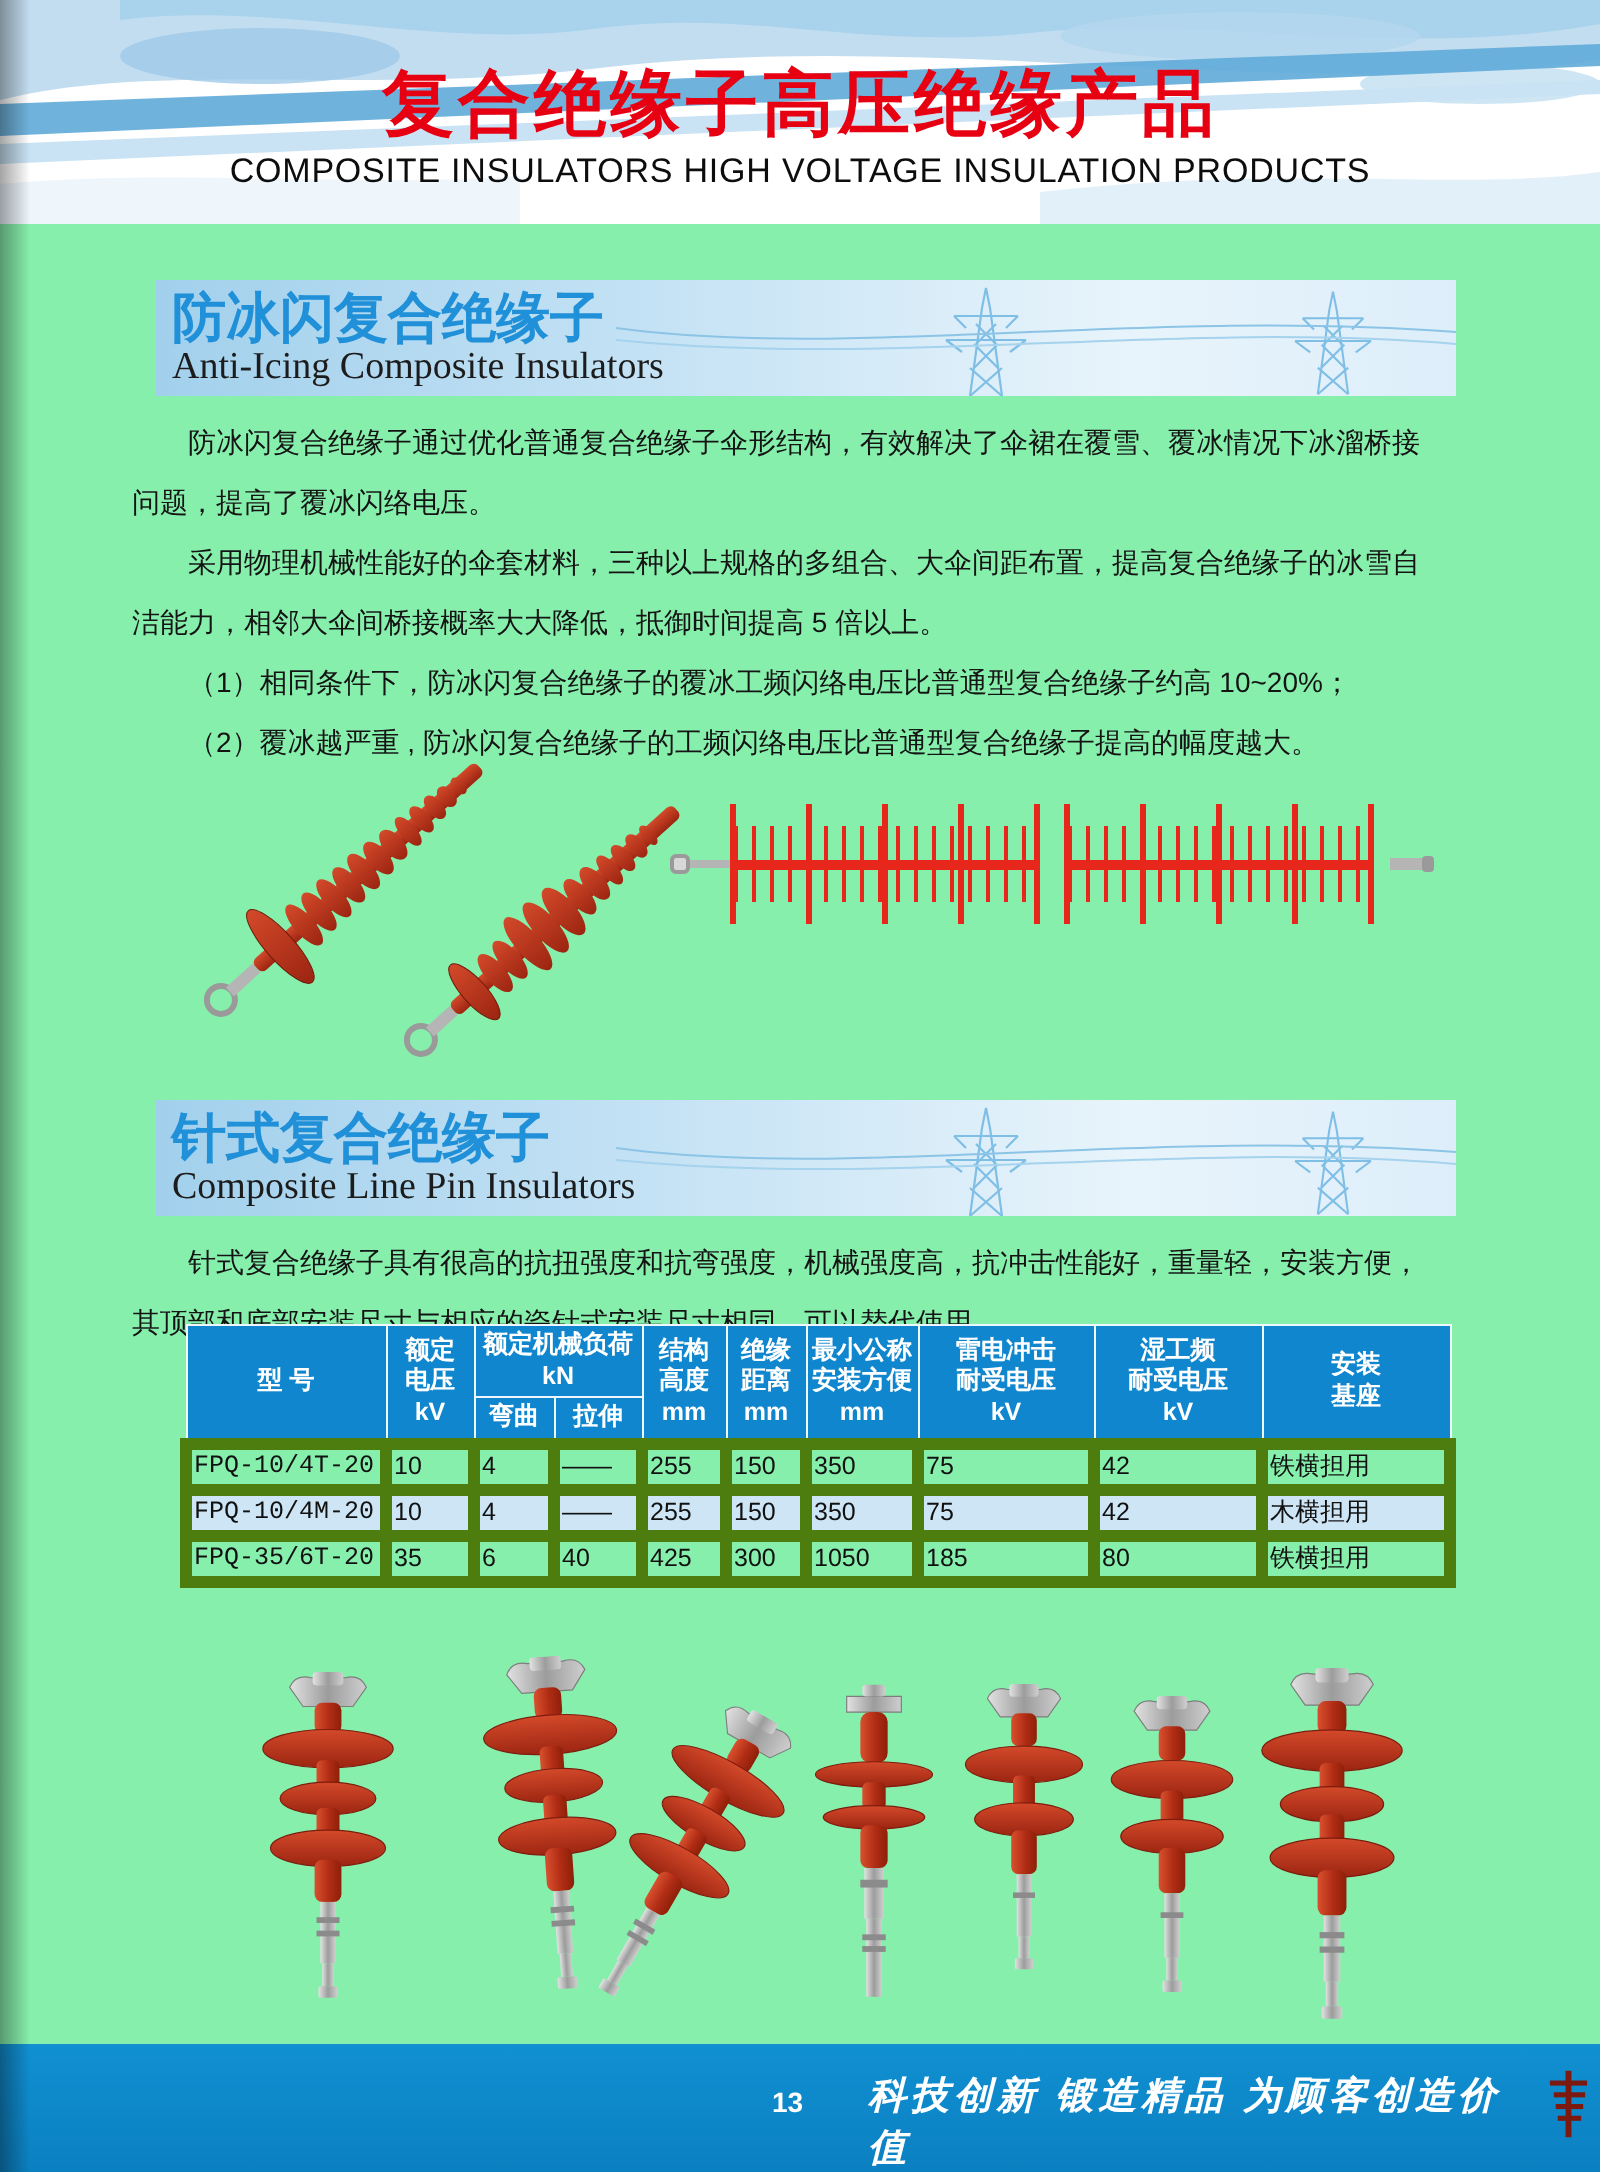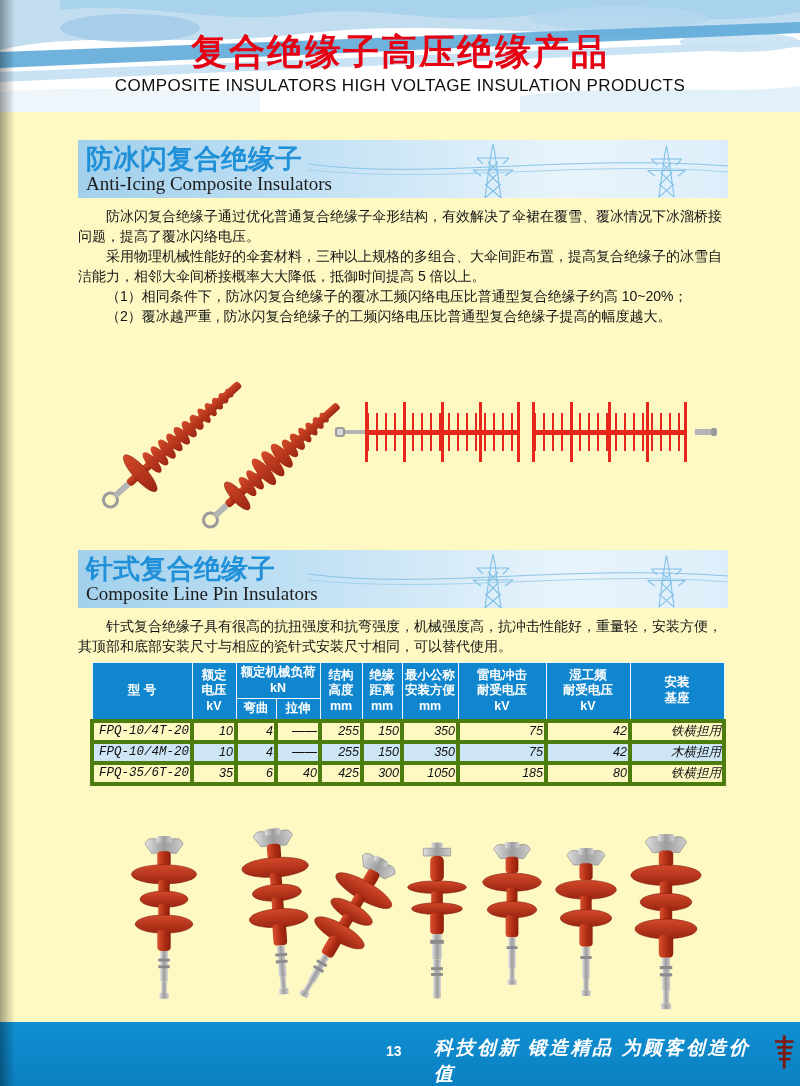--- a/index.html
+++ b/index.html
@@ -1,39 +1,39 @@
 <!DOCTYPE html>
 <html><head>
 <meta charset="utf-8">
 <style>
   html,body{margin:0;padding:0;background:#e9e9e9;}
   *{box-sizing:border-box;}
-  .page{position:relative;width:800px;height:1086px;margin:0 auto;background:#fef9c3;
+  .page{position:relative;width:800px;height:1086px;margin:0 auto;background:#86efac;
         overflow:hidden;font-family:"Liberation Sans",sans-serif;}
   .edge-strip{position:absolute;left:0;top:0;bottom:0;width:15px;z-index:60;
         background:linear-gradient(90deg,rgba(90,90,90,.55),rgba(255,255,255,0));
         mix-blend-mode:multiply;pointer-events:none;}
   
   .hdr{position:absolute;left:0;top:0;width:800px;height:112px;}
   .hdr svg{position:absolute;left:0;top:0;}
   .hdr-cn{position:absolute;left:0;top:28px;width:100%;text-align:center;
         color:#e60012;font-size:36px;font-weight:bold;letter-spacing:2px;z-index:5;}
   .hdr-en{position:absolute;left:0;top:76px;width:100%;text-align:center;
         color:#0d0d0d;font-size:17px;font-weight:normal;letter-spacing:.4px;z-index:5;}
   
   .band{position:absolute;left:78px;width:650px;height:58px;
         background:linear-gradient(90deg,#a2d0ec 0%,#c6e3f5 40%,#e8f4fb 75%,#ddeefa 100%);}
   .band .towers{position:absolute;right:0;top:0;height:58px;width:420px;}
   .band-cn{position:absolute;left:8px;top:1px;font-size:27px;font-weight:bold;color:#2090d8;}
   .band-en{position:absolute;left:8px;top:33px;font-size:19px;color:#1c1c1c;
         font-family:"Liberation Serif",serif;}
   .band1{top:140px;} .band2{top:550px;}
   
-  .paras{position:absolute;left:78px;width:652px;color:#141414;font-size:14px;
-        line-height:20px;}
+  .paras{position:absolute;left:66px;width:652px;color:#141414;font-size:14px;
+        line-height:30px;}
   .paras p{margin:0;text-indent:2em;}
   .paras1{top:206px;} .paras2{top:616px;}
   
   .photos1{position:absolute;left:88px;top:352px;}
   .rod-drawing{position:absolute;left:335px;top:402px;width:382px;height:60px;}
   .rod-drawing .fitL{position:absolute;left:0;top:25px;width:10px;height:10px;border:2px solid #9a9a9a;
         border-radius:3px;background:#d8d8d8;}
   .rod-drawing .stemL{position:absolute;left:10px;top:28px;width:20px;height:4px;background:#b5b5b5;}
   .rod-drawing .fitR{position:absolute;right:6px;top:27px;width:16px;height:6px;background:#b5b5b5;}
   .rod-drawing .capR{position:absolute;right:0;top:26px;width:6px;height:8px;background:#9a9a9a;border-radius:2px;}
@@ -43,21 +43,21 @@
   .seg .fins-small{position:absolute;left:2px;right:2px;top:11px;bottom:11px;
         background:repeating-linear-gradient(90deg,#e8271c 0 2px,rgba(0,0,0,0) 2px 9px);}
   .seg .fins-big{position:absolute;left:0;right:0;top:0;bottom:0;
         background:repeating-linear-gradient(90deg,#e8271c 0 3px,rgba(0,0,0,0) 3px 38px);}
   
   table.spec{position:absolute;left:90px;top:662px;width:632px;border-collapse:collapse;
         table-layout:fixed;font-size:12.5px;color:#111;}
   table.spec th{background:#0f86cd;color:#fff;font-weight:bold;white-space:pre-line;
         border:1px solid #eef7fd;line-height:1.25;padding:2px 0;vertical-align:middle;text-align:center;}
   table.spec thead{border-bottom:3px solid #1b2a4a;}
-  table.spec td{border:4px solid #4d7c0f;text-align:right;height:17px;padding:0 1px;font-style:italic;}
+  table.spec td{border:6px solid #4d7c0f;text-align:left;height:17px;padding:0 1px;}
   table.spec tbody tr.alt{background:#cde5f5;}
   td.model{font-family:"Liberation Mono",monospace;font-size:12.5px;}
   
   .p-item{position:absolute;}
   
   .footer{position:absolute;left:0;top:1022px;width:800px;height:64px;
         background:linear-gradient(180deg,#1090d2,#0b80c1);}
   .pg-num{position:absolute;left:386px;top:21px;color:#fff;font-size:14px;font-weight:bold;}
   .slogan-wrap{position:absolute;left:420px;top:13px;border-bottom:1.5px solid #fff;
         padding:0 6px 8px 14px;display:flex;align-items:flex-start;gap:8px;}

